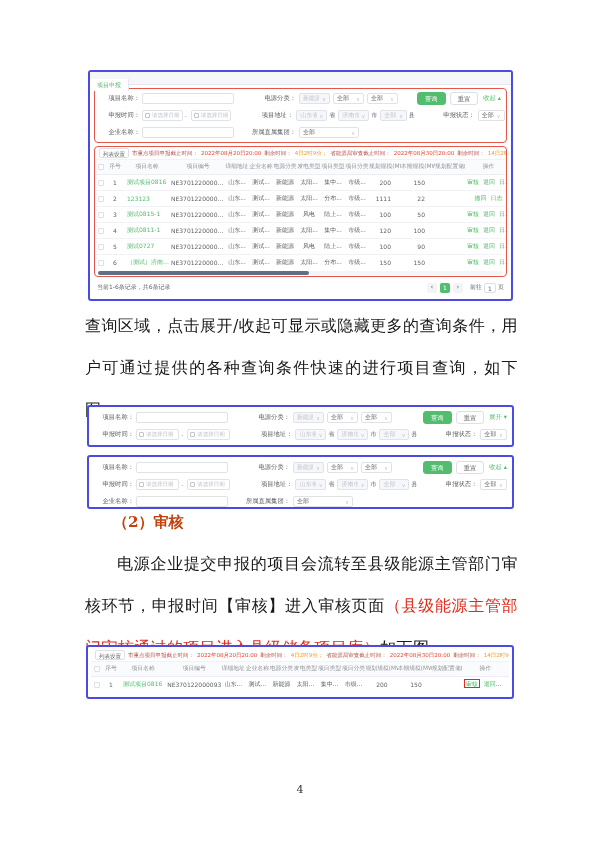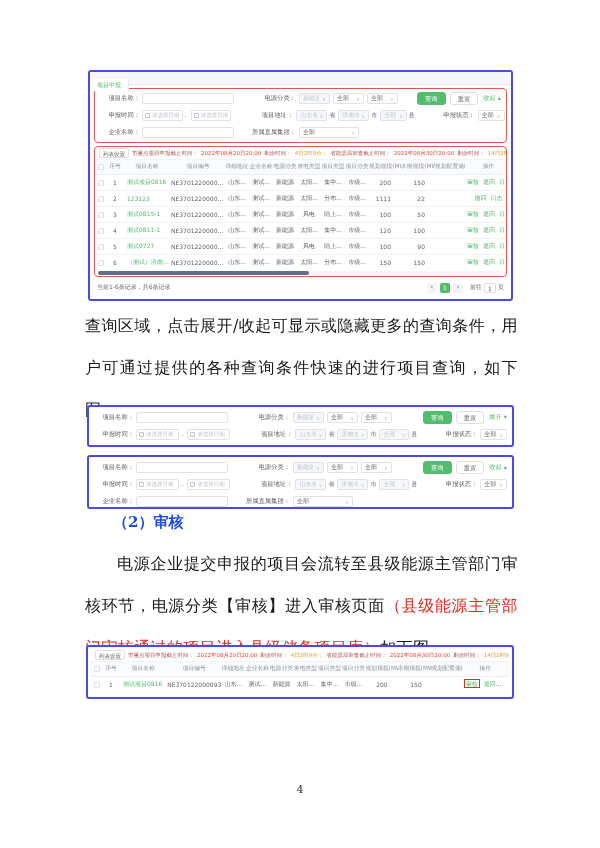--- a/index.html
+++ b/index.html
@@ -5,21 +5,21 @@
   * { margin:0; padding:0; box-sizing:border-box; }
   html,body { width:600px; height:848px; background:#ffffff; overflow:hidden; }
   body { position:relative; font-family:"DejaVu Sans", sans-serif; }
 
   
   .doctext { position:absolute; font-family:"DejaVu Serif", serif; color:#191919;
              font-size:16px; line-height:42px; text-align:justify; letter-spacing:0.4px; }
   #para1 { top:305px; left:85px; width:433px; }
   #para2 { top:543px; left:85px; width:433px; text-indent:2em; }
   #heading { position:absolute; top:513px; left:113px; font-family:"DejaVu Serif", serif;
-             font-size:15px; font-weight:bold; color:#1d4ed8; }
+             font-size:15px; font-weight:bold; color:#c2410c; }
   .red-inline { color:#e02b1d; }
   #pagenum { position:absolute; top:783px; left:0; width:600px; text-align:center;
              font-family:"DejaVu Serif", serif; font-size:11px; color:#333; }
 
   
   .shot { position:absolute; background:#fff; border:2px solid #4b4be4; border-radius:3px; }
   #shot1 { left:88px; top:70px;  width:425px; height:231px; }
   #shot2 { left:87px; top:405px; width:427px; height:42px;  padding:2px 5px; }
   #shot3 { left:87px; top:455px; width:427px; height:54px;  padding:2px 5px; }
   #shot4 { left:86px; top:645px; width:428px; height:54px;  padding:2px 3px; }
@@ -461,21 +461,21 @@
         <span class="sel s60">
           <span class="val">全部</span>
           <span class="arr">∨</span>
         </span>
       </div>
     </div>
 </div>
 
 <div id="heading">（2）审核</div>
 <p class="doctext" id="para2">
-  <span>电源企业提交申报的项目会流转至县级能源主管部门审核环节，电源分类【审核】进入审核页面</span><span class="red-inline">（县级能源主管部门审核通过的项目进入县级储备项目库）</span><span>如下图：</span>
+  <span>电源企业提交申报的项目会流转至县级能源主管部门审核环节，申报时间【审核】进入审核页面</span><span class="red-inline">（县级能源主管部门审核通过的项目进入县级储备项目库）</span><span>如下图：</span>
 </p>
 
 <div class="shot" id="shot4">
   <div class="notice">
       <span class="settings-btn">列表设置</span>
       <span class="ntext nlab">市重点项目申报截止时间：</span>
       <span class="ntext ndate">2022年08月20日20:00</span>
       <span class="ntext nlab">剩余时间：</span>
       <span class="ntext nrem">4日2时9分；</span>
       <span class="ntext nlab">省能源局审查截止时间：</span>

